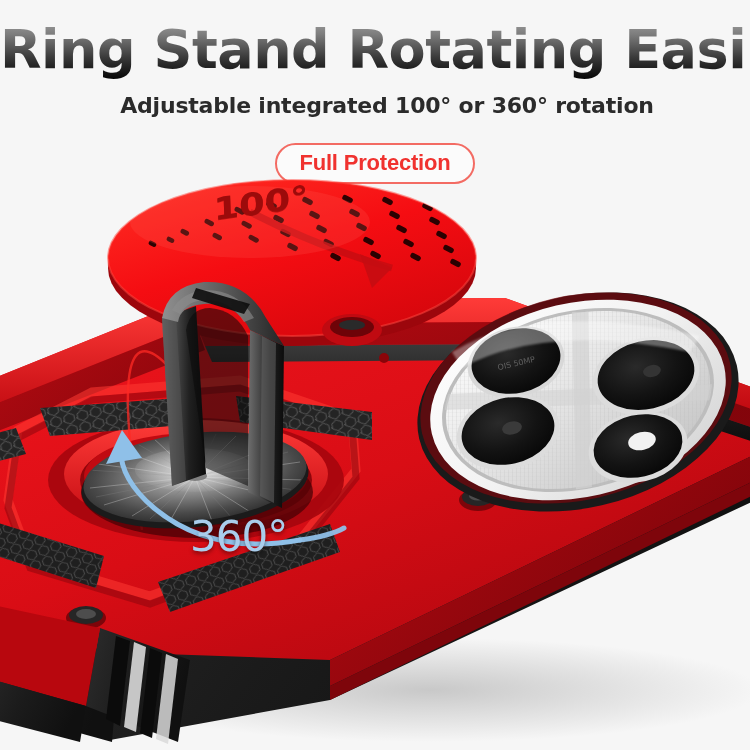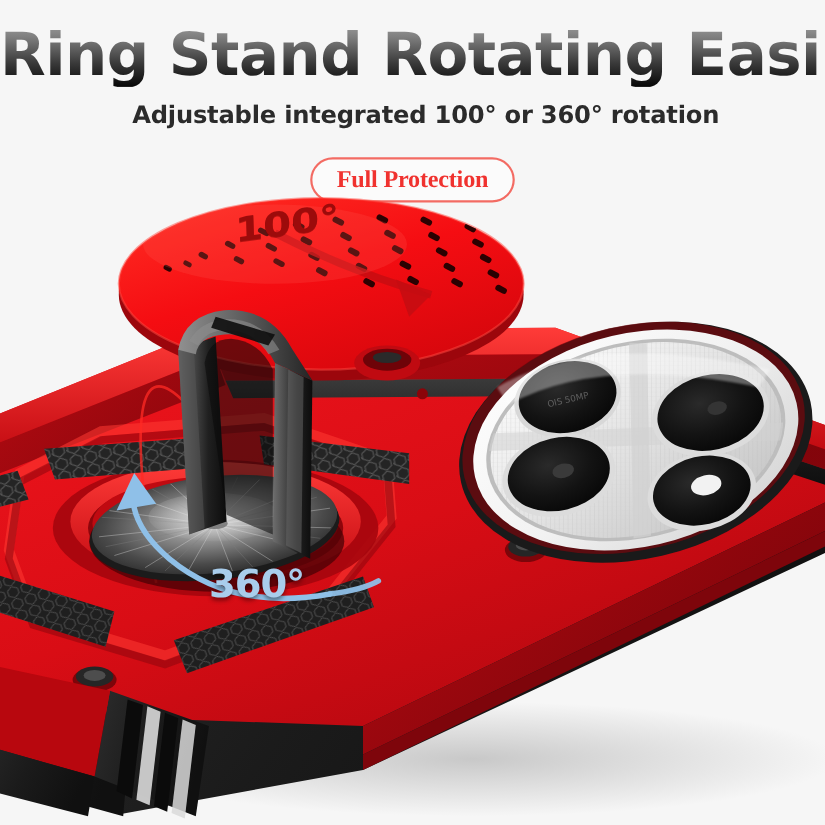--- a/index.html
+++ b/index.html
@@ -26,42 +26,42 @@
     position:absolute;left:0;top:93px;width:750px;text-align:center;
     font-size:22px;font-weight:bold;color:#2b2b2b;
     font-family:"DejaVu Sans","Liberation Sans",sans-serif;
     letter-spacing:-0.2px;white-space:nowrap;margin-left:12px;
   }
   .badge-wrap{position:absolute;left:0;top:143px;width:750px;text-align:center;}
   .badge{
     display:inline-block;padding:5px 22px 6px;
     border:2px solid #f36b63;border-radius:22px;
     color:#f0322f;font-size:22px;font-weight:bold;
-    font-family:Liberation Serif, serif;
+    font-family:Liberation Sans, sans-serif;
     letter-spacing:-0.2px;background:#fbfbfb;
   }
 
   
   #scene{position:absolute;left:0;top:0;width:750px;height:750px;}
   #scene svg{display:block;width:750px;height:750px;}
 
   
   .lbl100{
     position:absolute;left:213px;top:192px;
     font-size:37px;font-weight:bold;color:#9c0b0b;
     font-family:"DejaVu Sans","Liberation Sans",sans-serif;
     transform:rotate(-8deg) skewX(-6deg) scaleY(.82);
     transform-origin:left top;
     text-shadow:0 1px 0 rgba(120,0,0,.55);
     pointer-events:none;
   }
   
   .lbl360{
     position:absolute;left:190px;top:512px;
-    font-size:35px;font-weight:bold;color:#a9cdec;
+    font-size:42px;font-weight:normal;color:#a9cdec;
     font-family:"DejaVu Sans","Liberation Sans",sans-serif;
     letter-spacing:-1px;
     text-shadow:0 2px 4px rgba(0,0,0,.45);
     pointer-events:none;
   }
 </style>
 </head>
 <body>
 
 <div id="stage">

